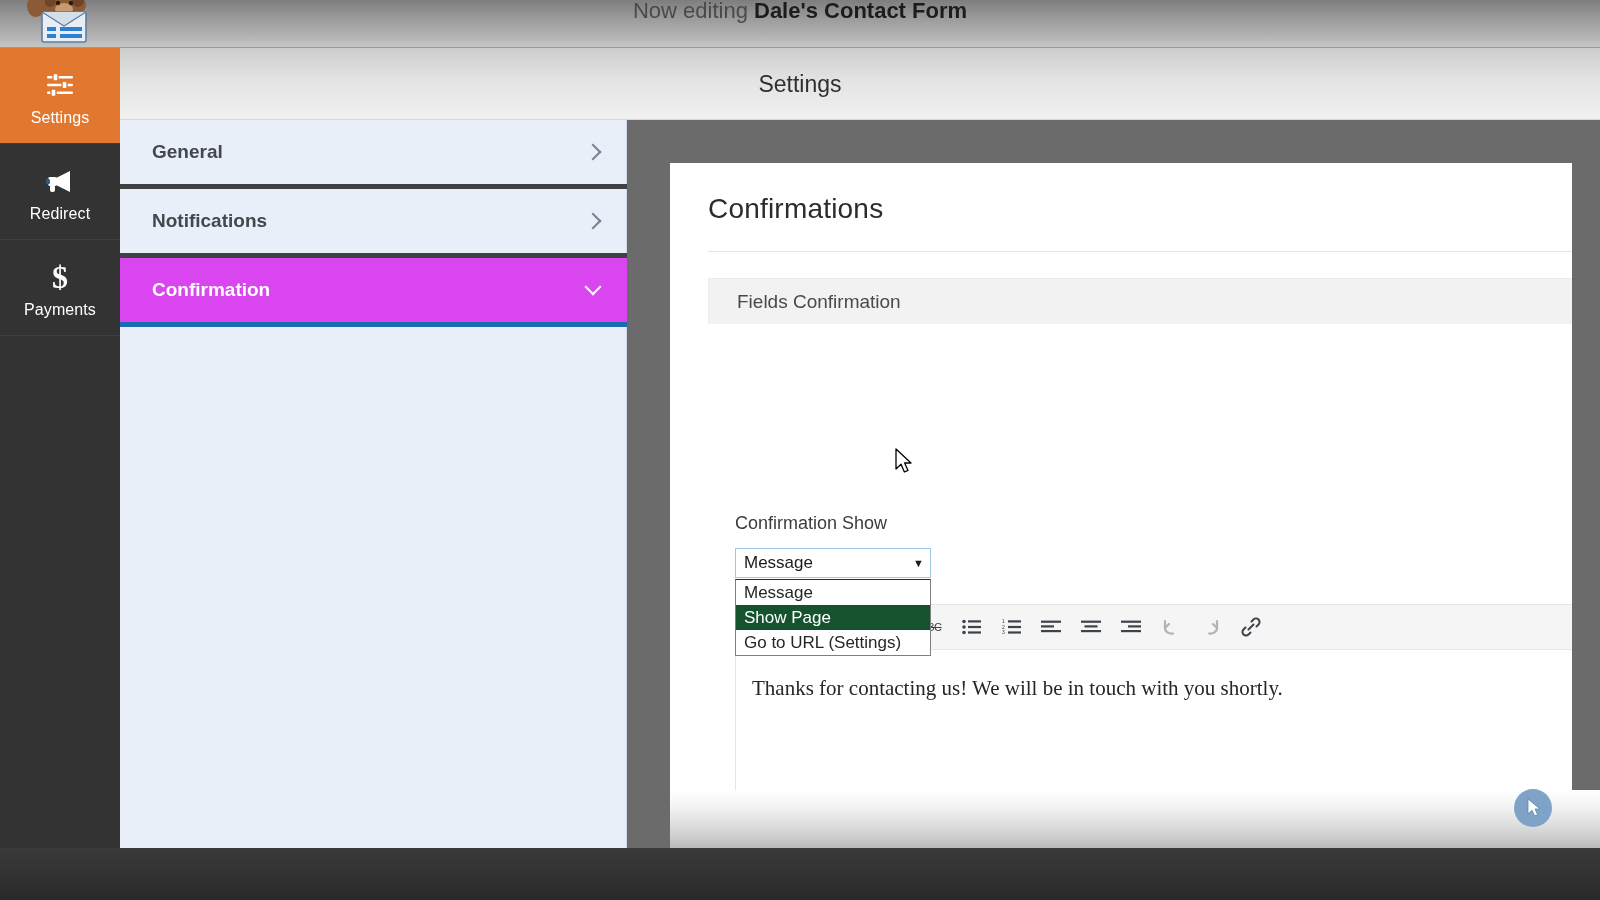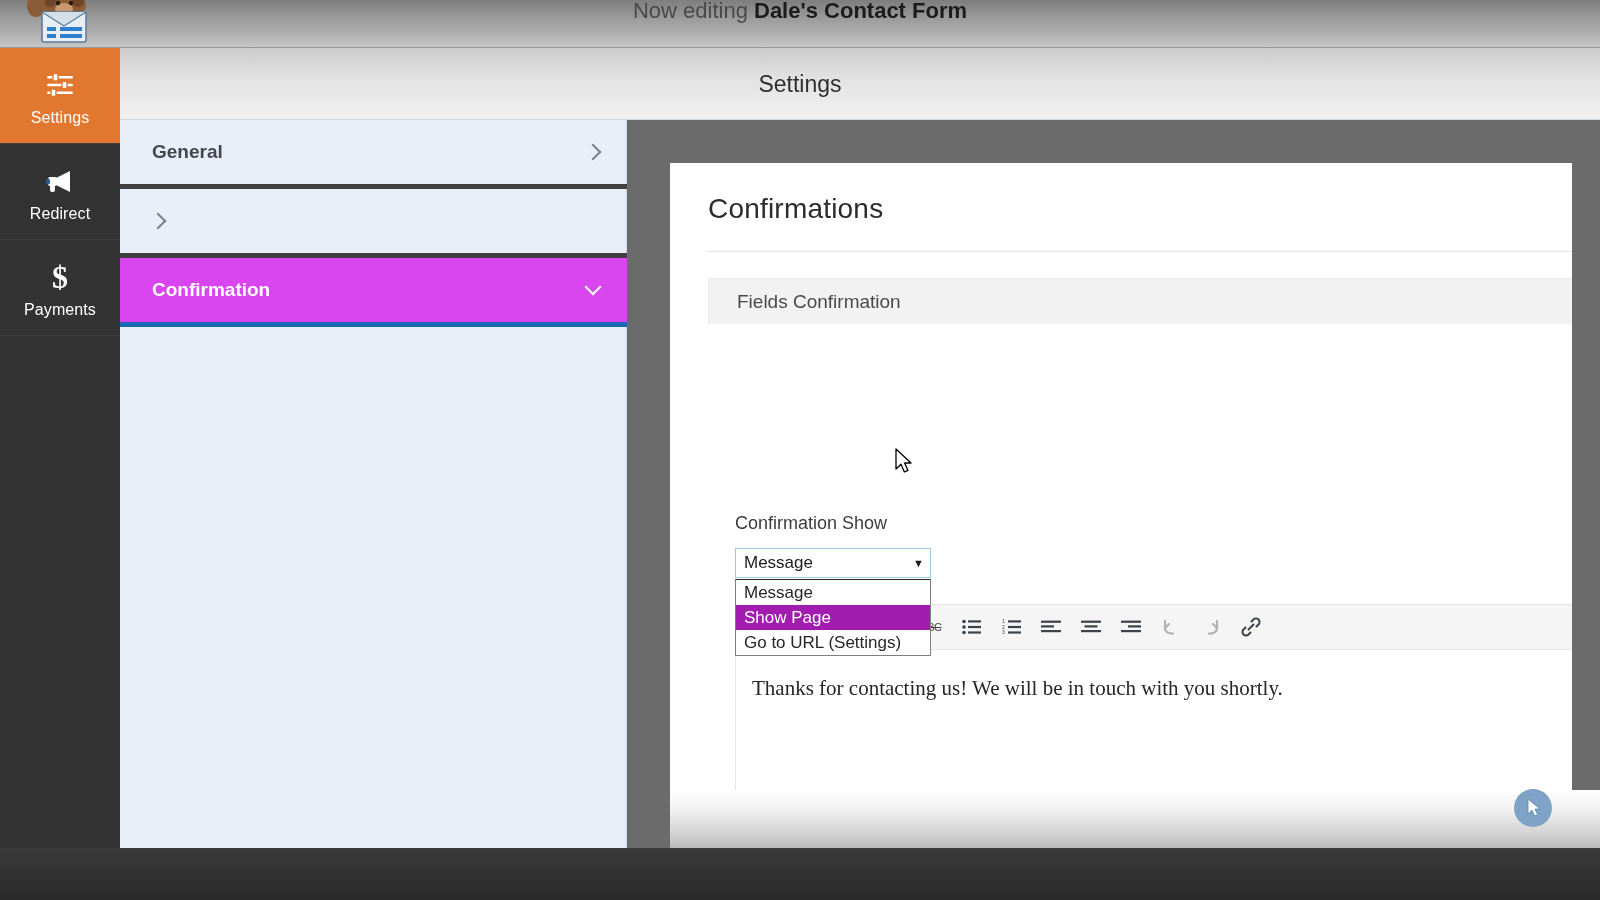--- a/index.html
+++ b/index.html
@@ -115,21 +115,21 @@
 
   .options {
     position: absolute; left: 65px; top: 416px; width: 196px;
     background: #ffffff; border: 1px solid #7f7f7f; border-top: 1px solid #2b2b2b;
     z-index: 30;
   }
   .option {
     height: 25px; display: flex; align-items: center; padding-left: 8px;
     font-size: 17px; color: #262626; cursor: pointer;
   }
-  .option.sel { background: #a21caf; color: #ffffff; }
+  .option.sel { background: #14532d; color: #ffffff; }
 
   
   .editor {
     position: absolute; left: 65px; top: 441px; width: 900px; height: 273px;
     border: 1px solid #e6e6e6; background: #ffffff;
   }
   .editor-toolbar {
     height: 45px; background: #f5f5f5; border-bottom: 1px solid #e6e6e6;
     display: flex; align-items: center; padding-left: 16px; gap: 2px;
   }
@@ -244,20 +244,21 @@
   </div>
 
   <div class="subnav">
 
     <div class="subnav-item">
       <span class="sn-label">General</span>
       <span class="sn-chev"><i class="chev right"></i></span>
     </div>
 
     <div class="subnav-item">
+      <span class="sn-label">Notifications</span>
       <span class="sn-chev"><i class="chev right"></i></span>
     </div>
 
     <div class="subnav-item active">
       <span class="sn-label">Confirmation</span>
       <span class="sn-chev"><i class="chev down"></i></span>
     </div>
 
   </div>
 

